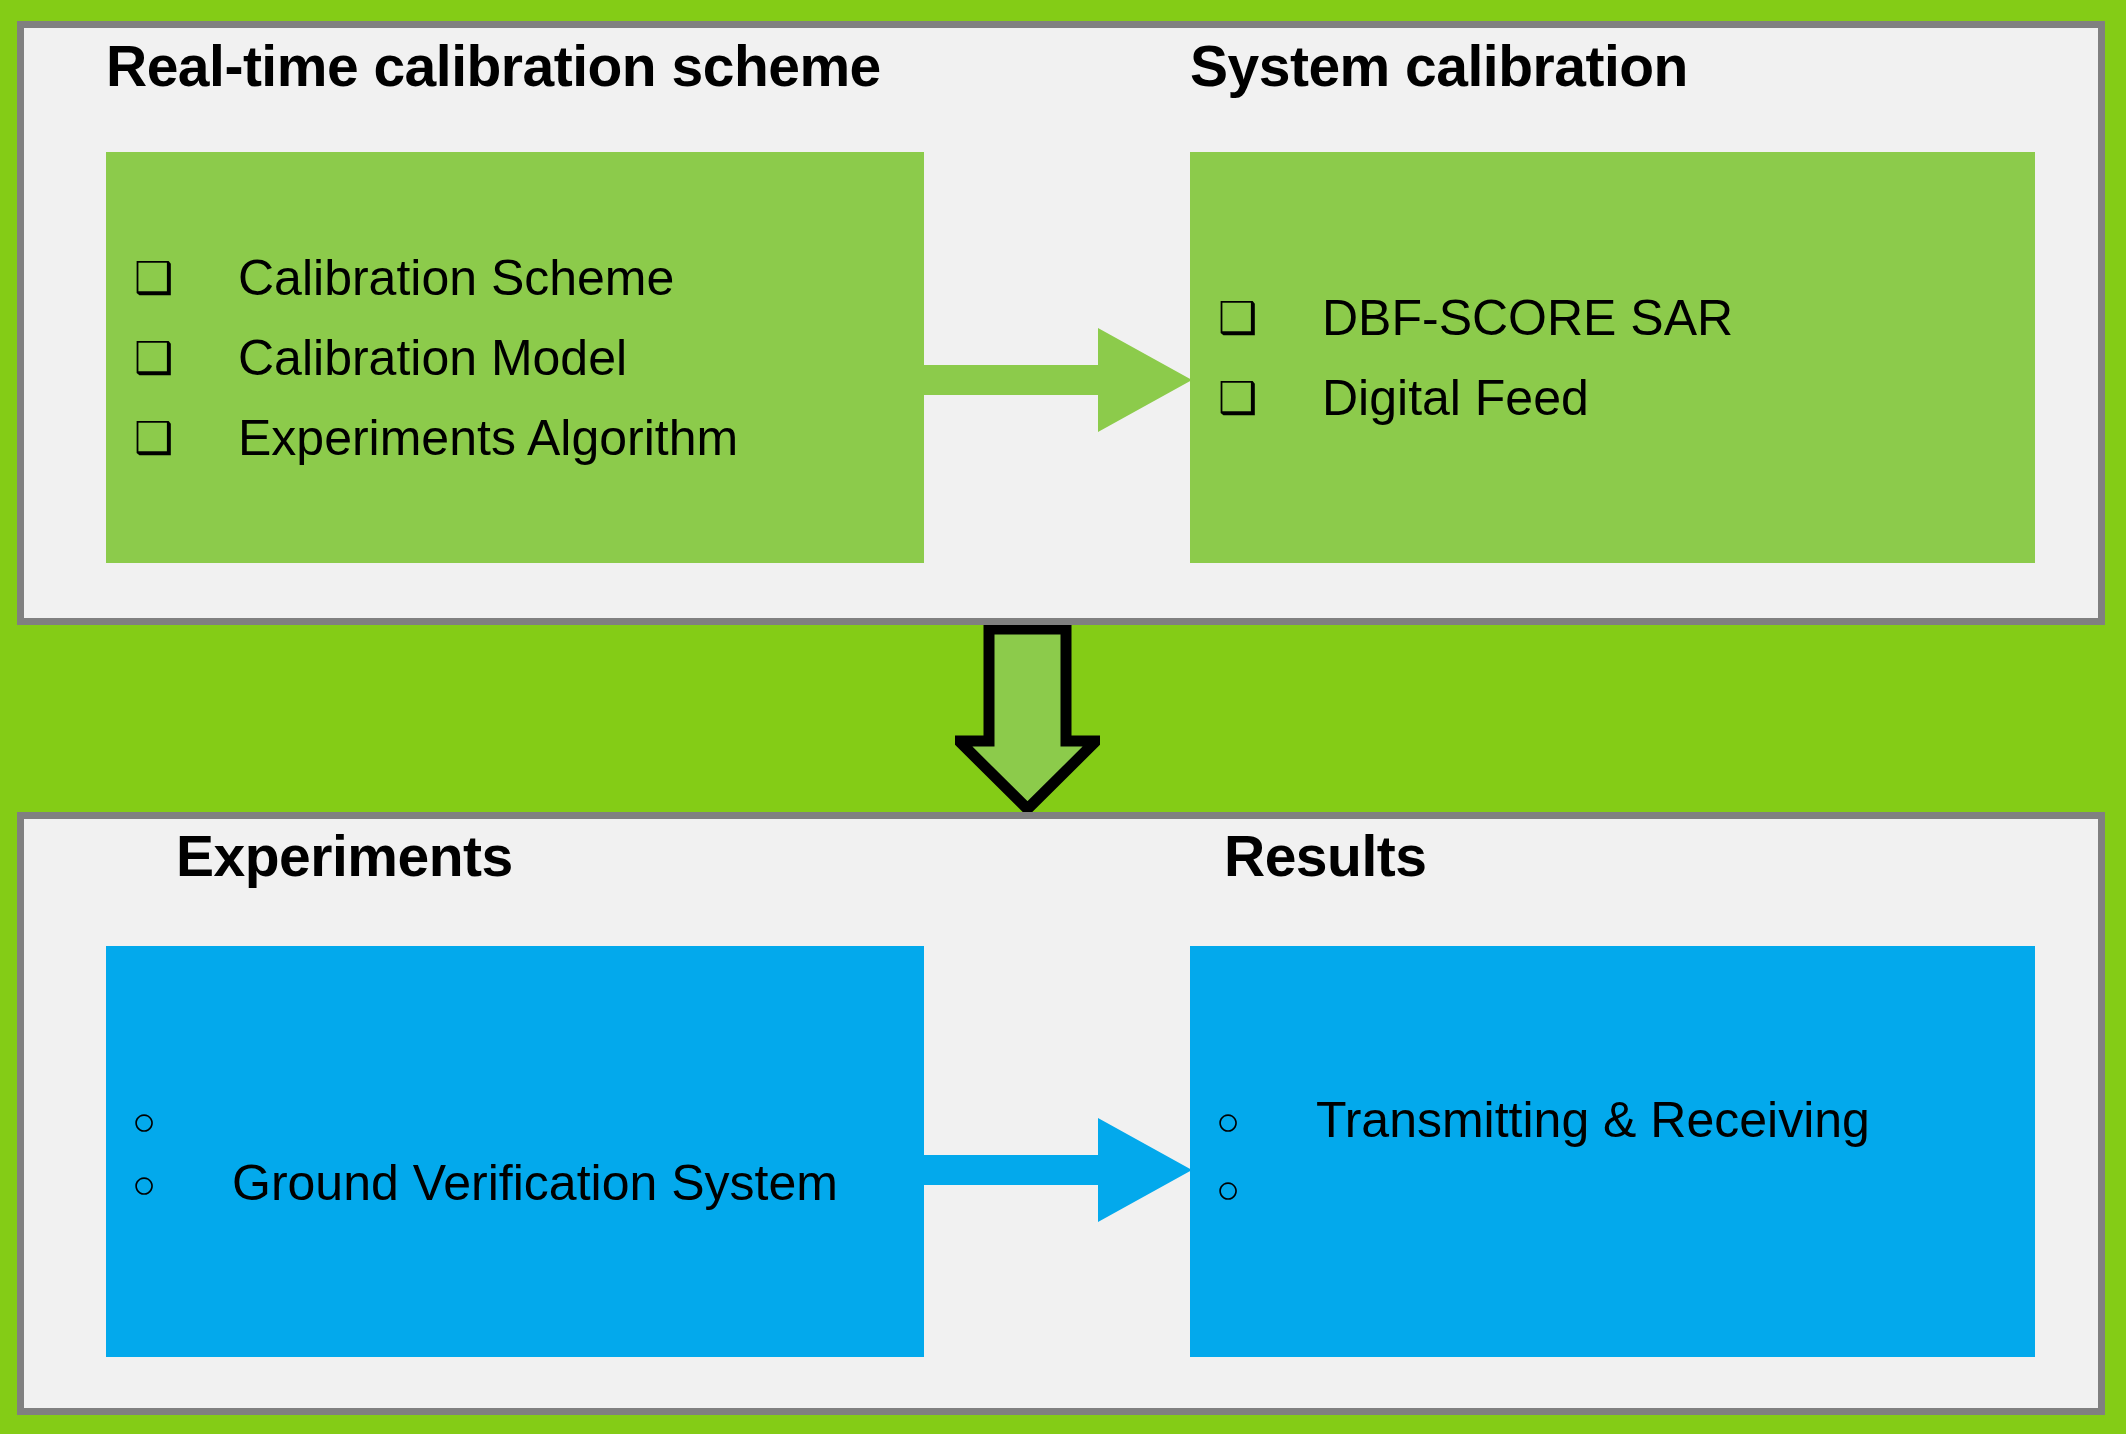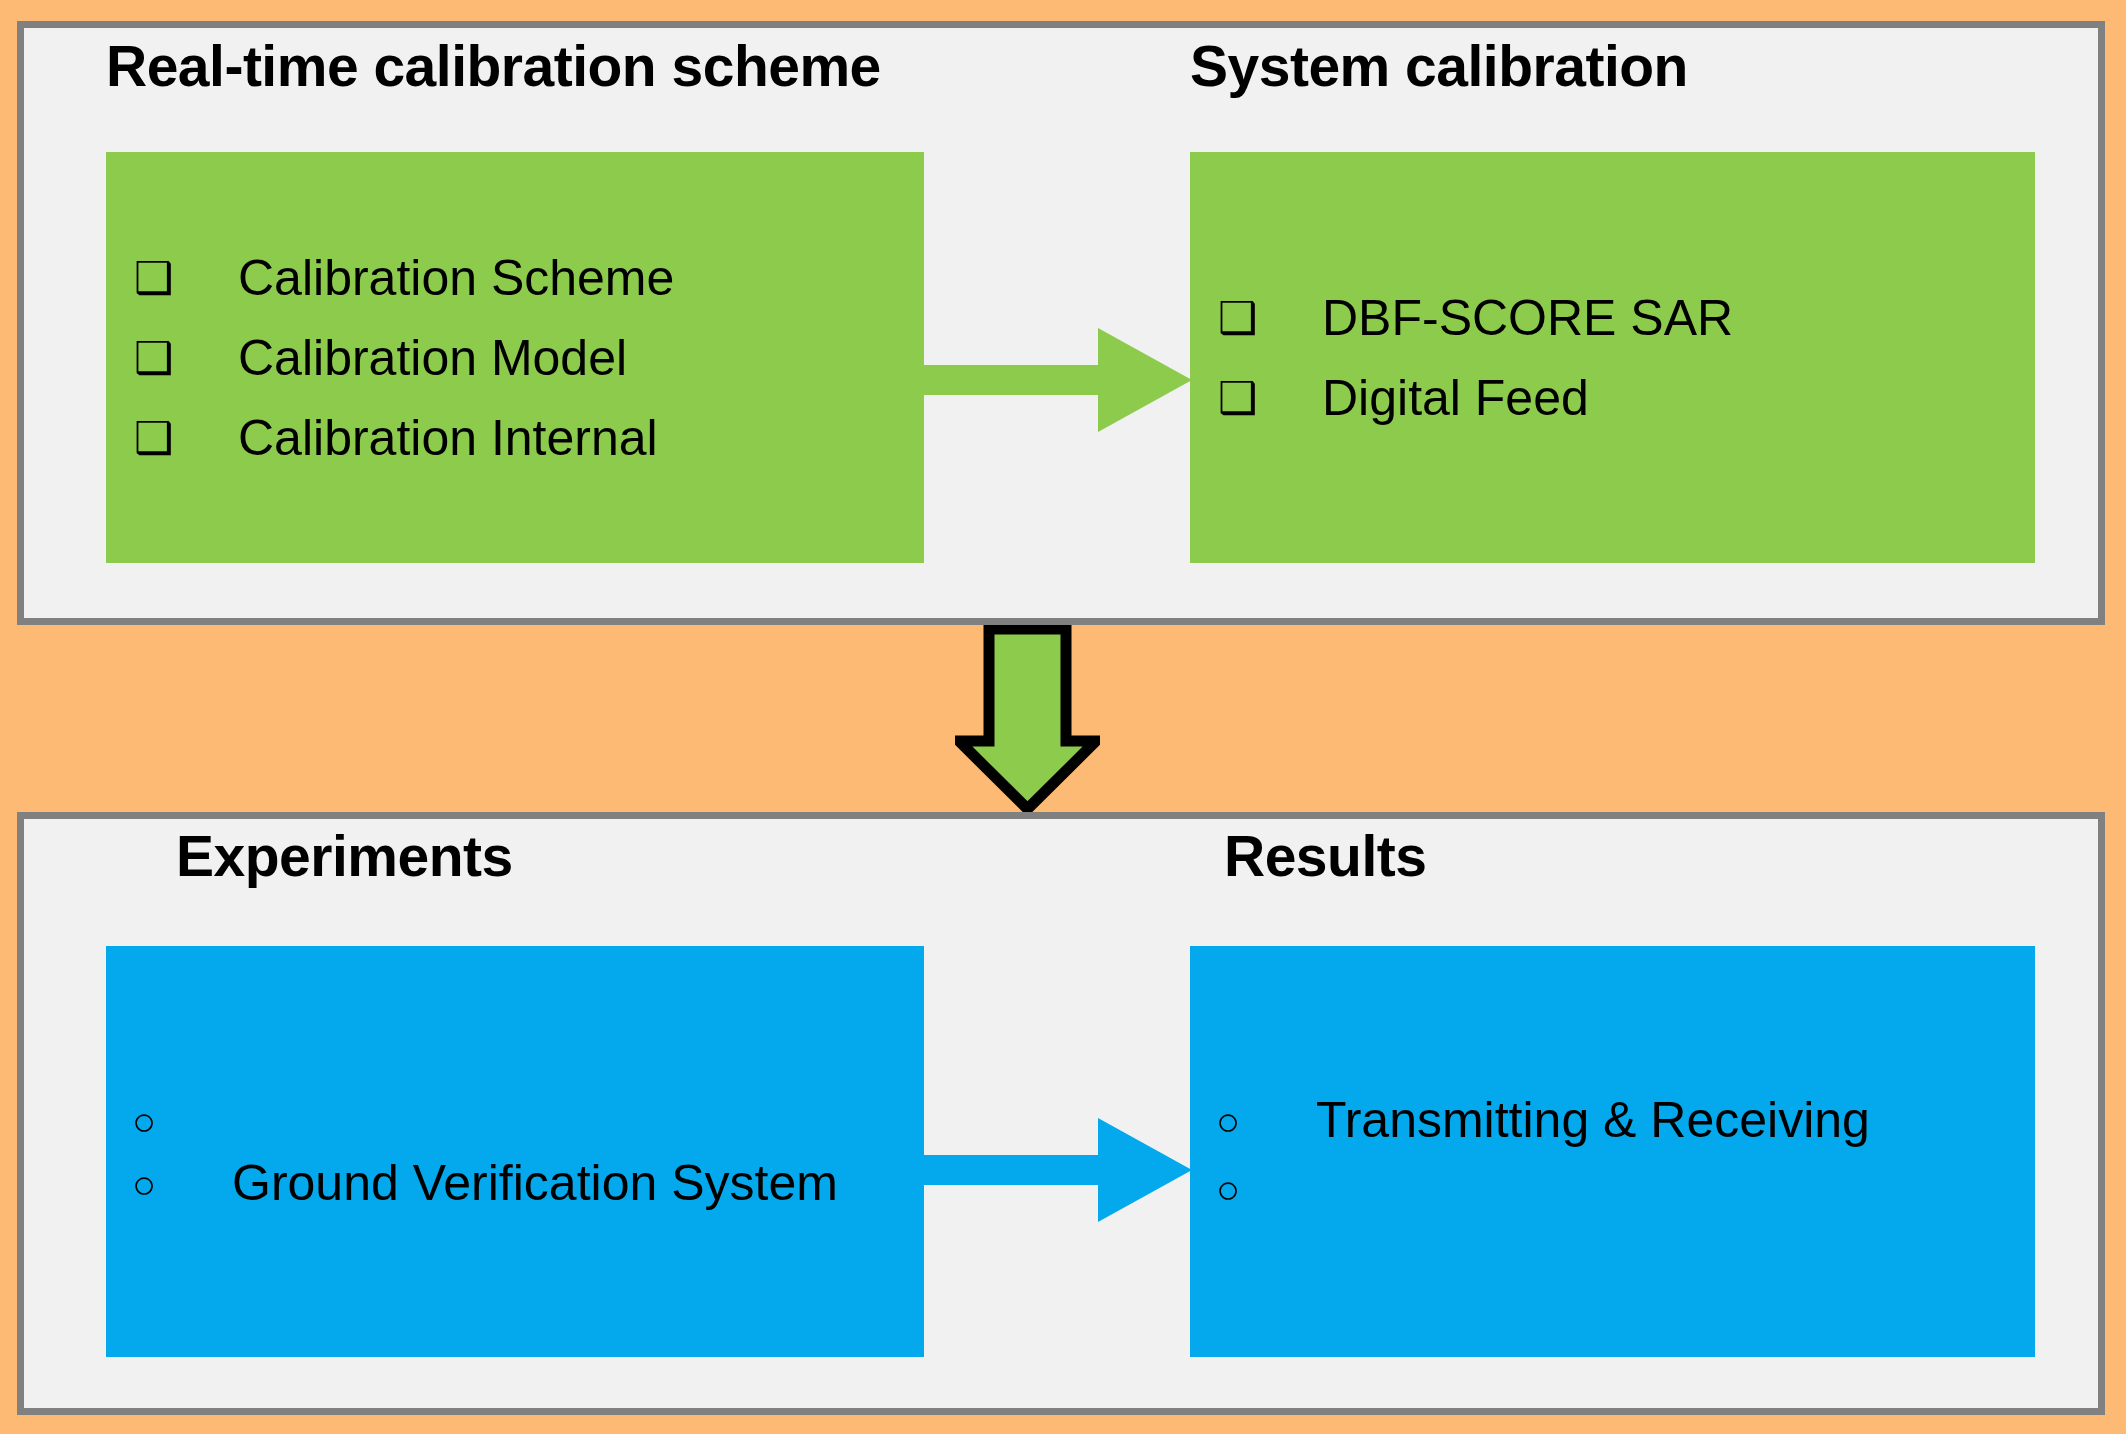--- a/index.html
+++ b/index.html
@@ -12,21 +12,21 @@
     width: 2126px;
     height: 1434px;
     font-family: "Liberation Sans", sans-serif;
     -webkit-font-smoothing: antialiased;
   }
 
   #canvas {
     position: relative;
     width: 2126px;
     height: 1434px;
-    background: #fdba74;
+    background: #84cc16;
     overflow: hidden;
   }
 
   
   .panel {
     position: absolute;
     background: #F1F1F1;
     border: 7px solid #808080;
     box-sizing: border-box;
   }
@@ -160,21 +160,21 @@
       <li class="bullet-row">
         <span class="bullet-mark">❑</span>
         <span class="bullet-text">Calibration Scheme</span>
       </li>
       <li class="bullet-row">
         <span class="bullet-mark">❑</span>
         <span class="bullet-text">Calibration Model</span>
       </li>
       <li class="bullet-row">
         <span class="bullet-mark">❑</span>
-        <span class="bullet-text">Calibration Internal</span>
+        <span class="bullet-text">Experiments Algorithm</span>
       </li>
     </ul>
   </div>
 
   <div class="content-box green" id="box-arch">
     <ul class="bullet-list">
       <li class="bullet-row">
         <span class="bullet-mark">❑</span>
         <span class="bullet-text">DBF-SCORE SAR</span>
       </li>

